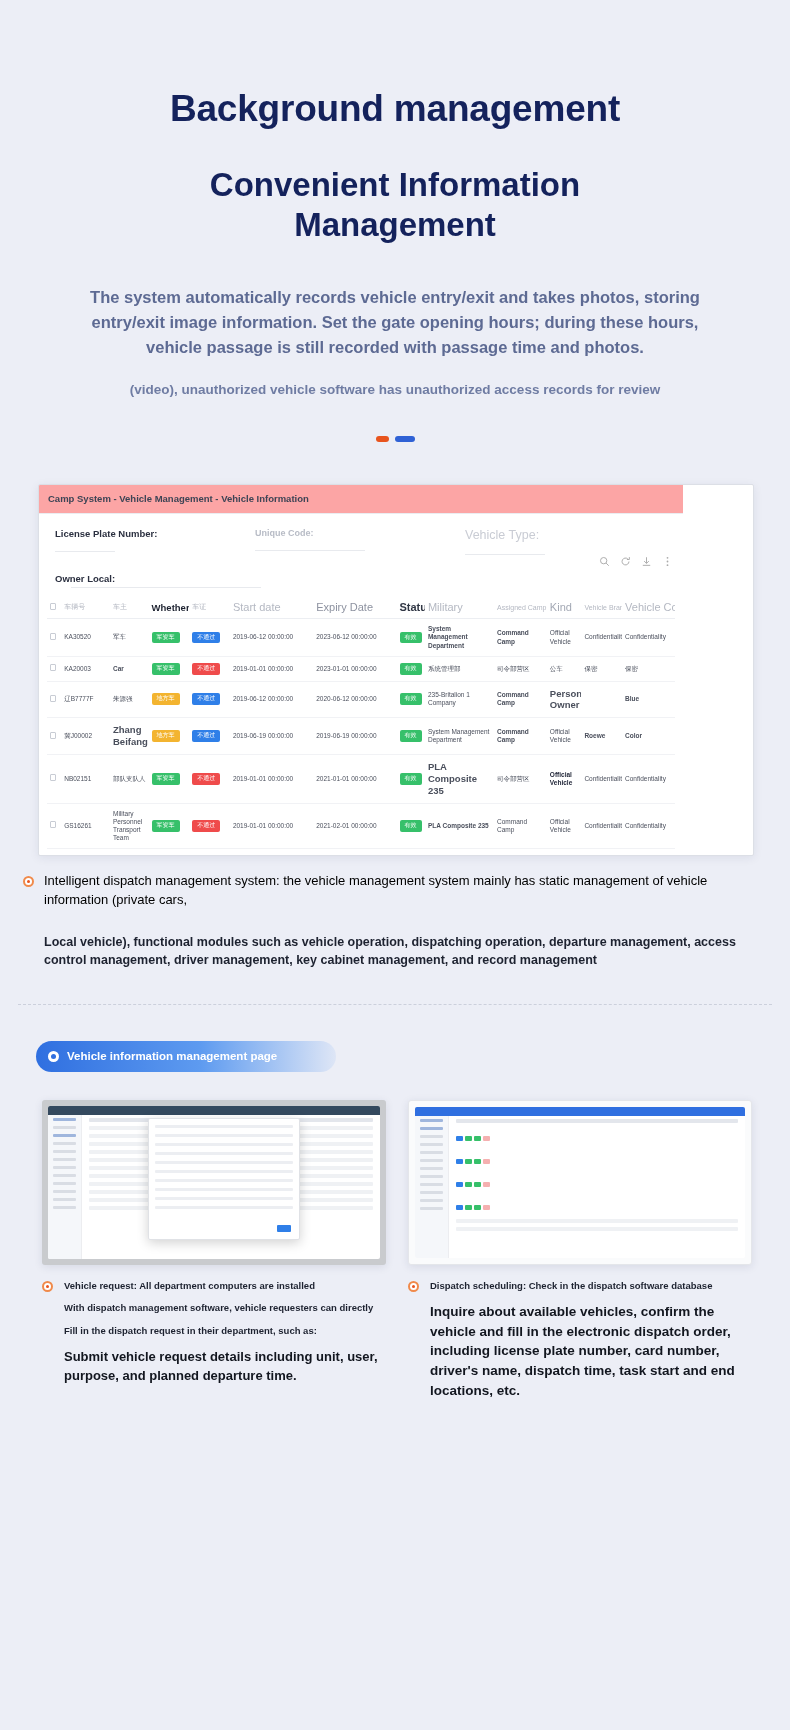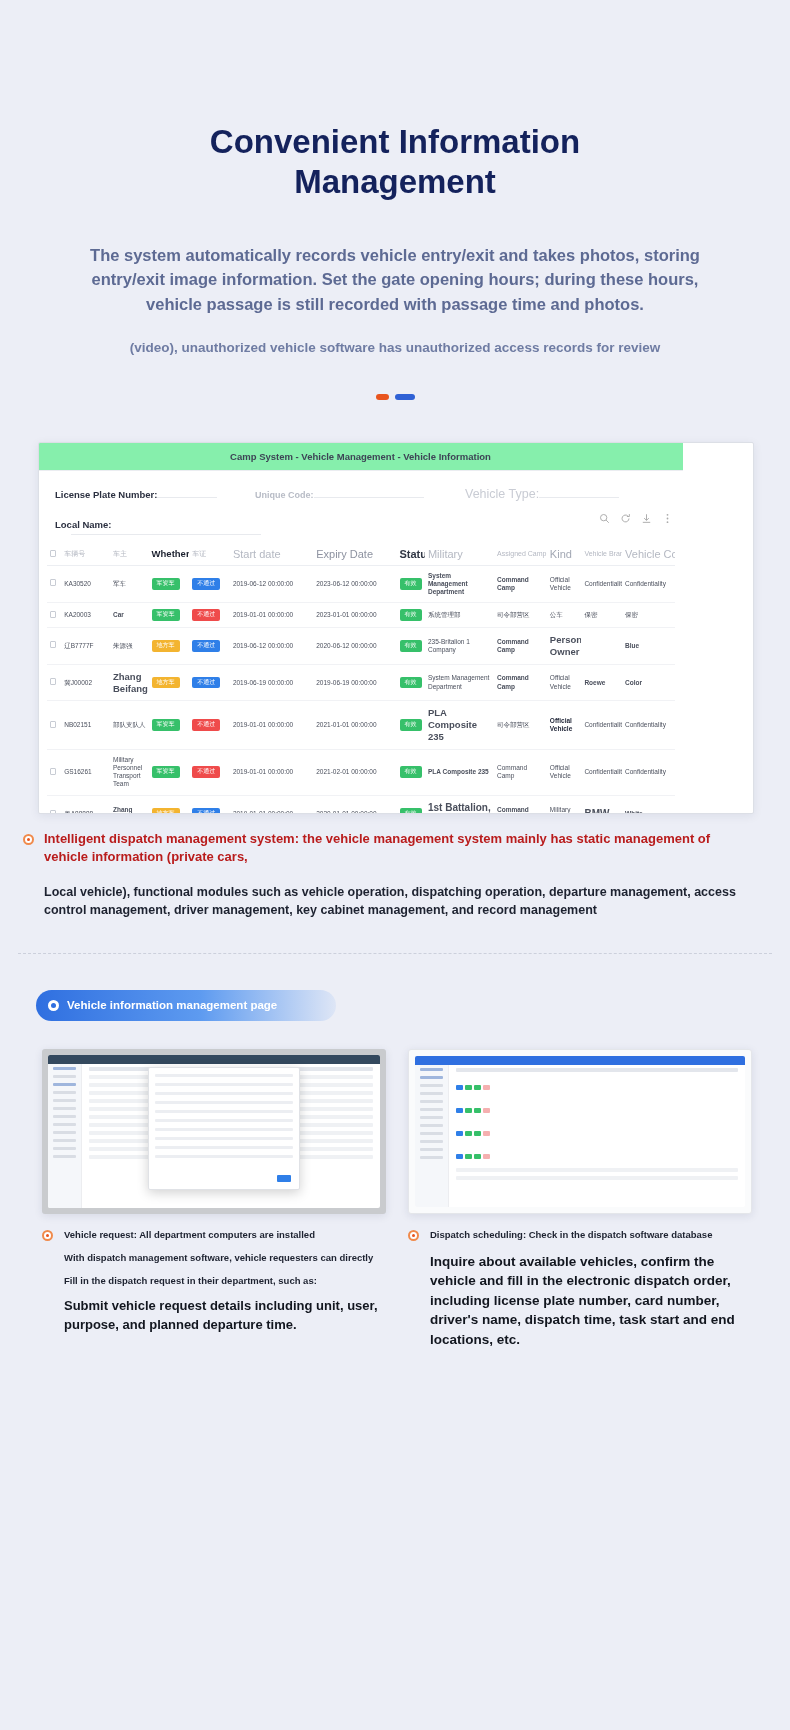--- a/index.html
+++ b/index.html
@@ -45,28 +45,27 @@
     border-radius: 2px;
     box-shadow: 0 2px 10px rgba(30,40,80,.08);
     overflow: hidden;
     height: 372px;
     position: relative;
   }
   .shot-inner { position: relative; width: 644px; }
   .crumb {
     font-size: 9.5px; font-weight: 700; color: #3d4455;
     line-height: 1.35; padding: 8px 10px 7px 9px;
-    background: #86efac; border-bottom: 1px solid #ebedf1;
+    background: #fca5a5; border-bottom: 1px solid #ebedf1;
     width: 100%;
-    text-align: center;
   }
 
   .form-zone { padding: 14px 16px 0 16px; position: relative; }
   .form-row { display: flex; align-items: flex-start; }
-  .fi { display: flex; align-items: baseline; }
+  .fi { display: flex; align-items: baseline; flex-direction: column; }
   .fi-lbl { font-size: 9.5px; font-weight: 700; color: #2b3040; white-space: nowrap; }
   .fi-lbl.grey { color: #b8bcc6; font-weight: 700; font-size: 9px; }
   .fi-lbl.big  { color: #c9ccd4; font-weight: 400; font-size: 12.5px; }
   .fi-line { border-bottom: 1px solid #e8eaee; height: 13px; }
 
   .toolbar { position: absolute; right: 10px; top: 42px; display: flex; gap: 10px; align-items: center; }
   .tb-ico { width: 11px; height: 11px; opacity: .55; display: block; }
 
   
   table.vt { width: 100%; border-collapse: collapse; table-layout: fixed; margin-top: 8px; }
@@ -98,22 +97,22 @@
   
   .cap-block { margin: 16px 40px 0 44px; position: relative; }
   .bullet {
     width: 11px; height: 11px; border-radius: 50%; background: #fff;
     border: 2px solid #f08a4b; position: absolute; left: -21px; top: 4px;
   }
   .bullet::after {
     content: ''; position: absolute; left: 2px; top: 2px;
     width: 3px; height: 3px; border-radius: 50%; background: #e8541e;
   }
-  .cap-l1 { font-size: 13px; font-weight: 700; color: #b91c1c; line-height: 1.42; }
-  .cap-l2 { font-size: 12.5px; font-weight: 700; color: #1d2230; line-height: 1.46; margin-top: 16px; }
+  .cap-l1 { font-size: 13px; font-weight: 400; color: #000000; line-height: 1.42; }
+  .cap-l2 { font-size: 12.5px; font-weight: 700; color: #1d2230; line-height: 1.46; margin-top: 24px; }
 
   .rule { border-top: 1px dashed #ccd0dc; margin: 34px 18px 0; }
 
   
   .pill-wrap { margin: 36px 0 0 36px; }
   .pill {
     display: inline-flex; align-items: center; gap: 8px;
     background: linear-gradient(90deg, #2f6fe0 0%, #5e9bf0 55%, rgba(180,205,245,.25) 100%);
     border-radius: 17px; padding: 8px 26px 8px 12px; width: 300px;
   }
@@ -153,20 +152,21 @@
   .cap2 .bullet { left: 0; top: 2px; }
   .cap2-small { font-size: 9.5px; font-weight: 700; color: #1d2230; line-height: 1.45; }
   .cap2-small.sp { margin-top: 9px; }
   .cap2-big { font-size: 13px; font-weight: 700; color: #12161f; line-height: 1.45; margin-top: 10px; }
   .cap2-big.r { font-size: 13.5px; }
 </style>
 </head>
 <body>
 
 <div class="hero">
+  <div class="hero-title">Background management</div>
   <div class="hero-sub">Convenient Information Management</div>
   <div class="hero-desc">The system automatically records vehicle entry/exit and takes photos, storing entry/exit image information. Set the gate opening hours; during these hours, vehicle passage is still recorded with passage time and photos.</div>
   <div class="hero-note">(video), unauthorized vehicle software has unauthorized access records for review</div>
   <div class="dots">
     <span class="dot orange"></span>
     <span class="dot blue"></span>
   </div>
 </div>
 
 <div class="shot-wrap">
@@ -185,21 +185,21 @@
             <span class="fi-lbl grey">Unique Code:</span>
             <span class="fi-line" style="width:110px;"></span>
           </div>
           <div class="fi" style="flex:1;">
             <span class="fi-lbl big">Vehicle Type:</span>
             <span class="fi-line" style="width:80px;"></span>
           </div>
         </div>
         <div class="form-row">
           <div class="fi" style="width:200px; align-items:flex-start;">
-            <span class="fi-lbl" style="line-height:1.3;">Local Name:</span>
+            <span class="fi-lbl" style="line-height:1.3;">Owner Local:</span>
           </div>
         </div>
         <div style="border-bottom:1px solid #e8eaee; width:190px; margin-left:16px; margin-top:2px;"></div>
 
         <div class="toolbar">
           <svg class="tb-ico" viewBox="0 0 16 16">
             <circle cx="6.8" cy="6.8" r="4.6" fill="none" stroke="#666" stroke-width="1.4"></circle>
             <line x1="10.3" y1="10.3" x2="14.2" y2="14.2" stroke="#666" stroke-width="1.4"></line>
           </svg>
           <svg class="tb-ico" viewBox="0 0 16 16">

